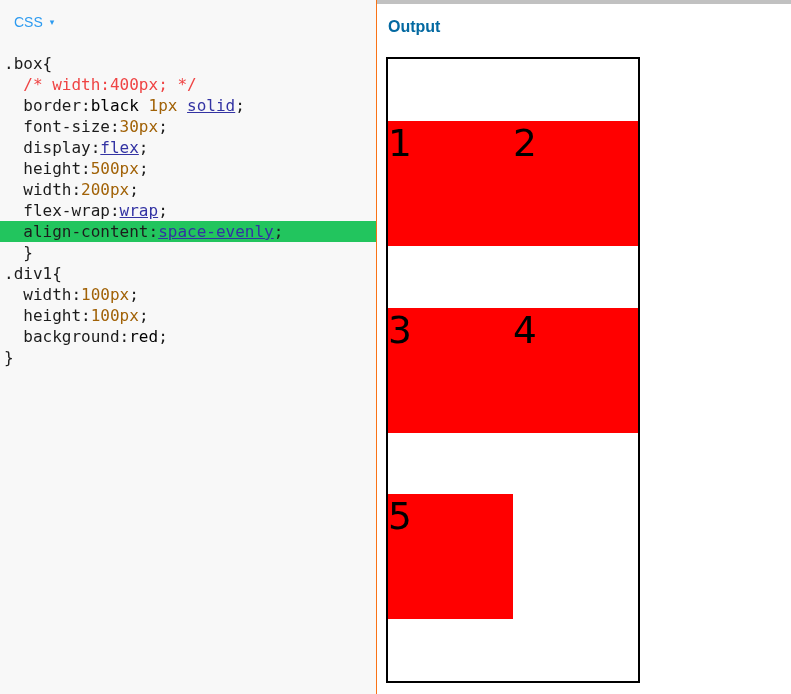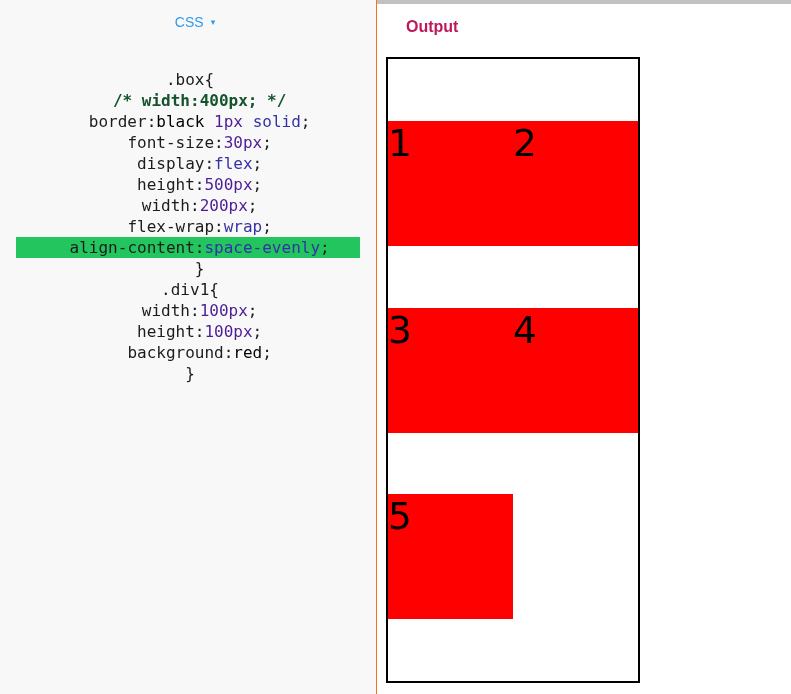--- a/index.html
+++ b/index.html
@@ -17,80 +17,79 @@
   }
 
   
   .left-panel {
     position: absolute;
     left: 0; top: 0;
     width: 376px;
     height: 694px;
     background: #f8f8f8;
     border-right: 6px solid #f97316;
-    text-align: center;
   }
   .panel-header {
     height: 25px;
     padding: 14px 0 0 14px;
     font-size: 14px;
   }
   .lang-label {
     color: #2d9bf0;
     cursor: pointer;
     display: inline-block;
   }
   .caret {
     font-size: 9px;
     margin-left: 7px;
     vertical-align: 2px;
     color: #2d9bf0;
   }
   .code {
-    margin: 16px;
+    margin: 0;
     padding-top: 14px;
     font-family: "DejaVu Sans Mono", "Liberation Mono", monospace;
     font-size: 16px;
     color: #1c1c1c;
   }
   .line {
     height: 21px;
     line-height: 21px;
     white-space: pre;
     padding-left: 4px;
   }
   .line.active { background: #22c55e; }
   .tok-plain   { color: #1c1c1c; }
-  .tok-comment { color: #14532d; font-weight: bold; }
-  .tok-number  { color: #4c1d95; }
-  .tok-keyword { color: #3333a3; }
+  .tok-comment { color: #ef4444; }
+  .tok-number  { color: #a16207; }
+  .tok-keyword { color: #3333a3; text-decoration: underline; }
   .tok-colorkw { color: #000000; }
 
   
   .right-panel {
     position: absolute;
     left: 377px; top: 0;
     width: 414px;
     height: 694px;
     background: #ffffff;
   }
   .drag-bar {
     position: absolute;
     left: 0; top: 0;
     width: 100%;
     height: 4px;
     background: #c1c1c1;
     cursor: row-resize;
   }
   .output-title {
     position: absolute;
-    left: 29px; top: 18px;
+    left: 11px; top: 18px;
     font-size: 16px;
     font-weight: bold;
-    color: #be185d;
+    color: #0369a1;
   }
   .result {
     position: absolute;
     left: 9px; top: 57px;
   }
   .flex-box {
     width: 250px;
     height: 622px;
     border: 2px solid #000000;
     display: flex;

